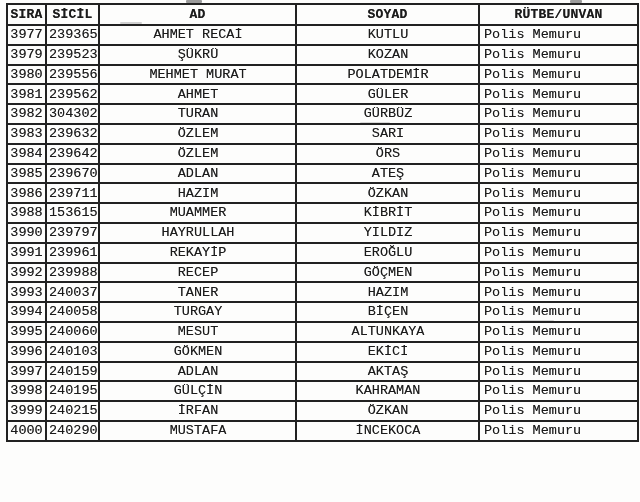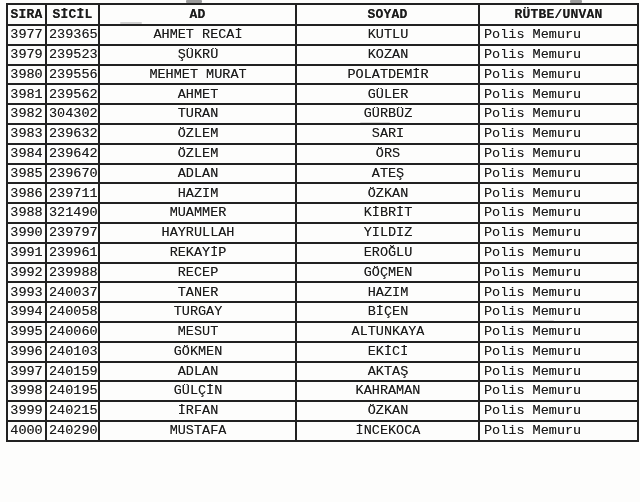--- a/index.html
+++ b/index.html
@@ -149,21 +149,21 @@
         </tr>
         <tr>
           <td class="c0">3986</td>
           <td class="c1">239711</td>
           <td class="c2">HAZIM</td>
           <td class="c3">ÖZKAN</td>
           <td class="c4">Polis Memuru</td>
         </tr>
         <tr>
           <td class="c0">3988</td>
-          <td class="c1">321490</td>
+          <td class="c1">153615</td>
           <td class="c2">MUAMMER</td>
           <td class="c3">KİBRİT</td>
           <td class="c4">Polis Memuru</td>
         </tr>
         <tr>
           <td class="c0">3990</td>
           <td class="c1">239797</td>
           <td class="c2">HAYRULLAH</td>
           <td class="c3">YILDIZ</td>
           <td class="c4">Polis Memuru</td>

